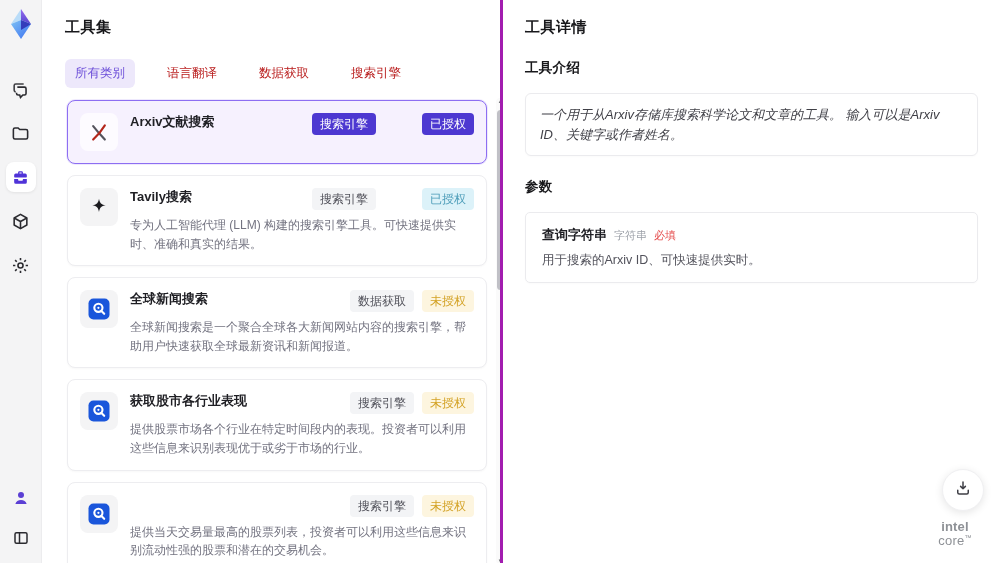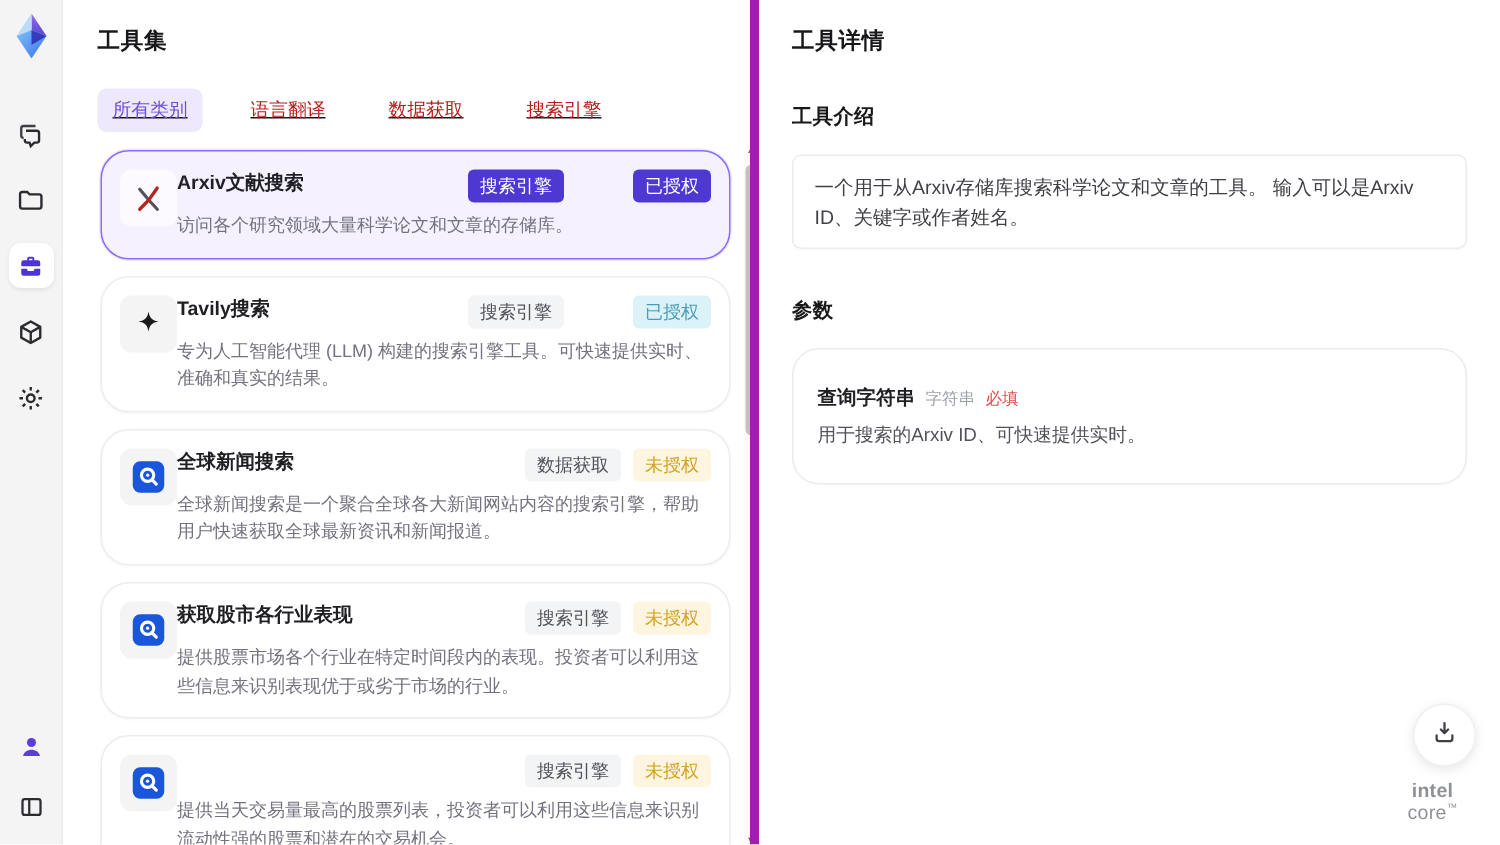--- a/index.html
+++ b/index.html
@@ -30,32 +30,32 @@
   .rail-spacer { flex: 1; }
   .rail-bottom { display: flex; flex-direction: column; align-items: center; gap: 10px; }
   .rail-btn svg { display: block; }
 
   
   .left-panel {
     width: 458px; height: 479px; background: #ffffff;
     padding: 18px 0 0 23px; flex-shrink: 0; position: relative;
   }
   .panel-title { font-size: 15px; font-weight: 700; letter-spacing: .5px; }
-  .tabs { display: flex; align-items: center; gap: 22px; margin-top: 22px; text-decoration: underline; }
+  .tabs { display: flex; align-items: center; gap: 22px; margin-top: 22px; }
   .tab { font-size: 12.5px; color: #b91c1c; cursor: pointer; padding: 6px 10px; border-radius: 6px; white-space: nowrap; }
   .tab.active { background: #ede8fb; color: #6d4fd9; font-weight: 500; }
 
   .list-wrap { position: relative; margin-top: 10px; width: 424px; }
   .tool-list {
     height: 466px; overflow: hidden;
     display: flex; flex-direction: column; gap: 11px; padding: 2px 2px 0 2px;
   }
   .tool-card {
-    background: #ffffff; border: 1px solid #ededf0; border-radius: 19px;
-    padding: 12px 12px 12px 12px; display: flex; 
+    background: #ffffff; border: 1px solid #ededf0; border-radius: 8px;
+    padding: 12px 12px 12px 12px; display: flex; gap: 12px;
     box-shadow: 0 1px 2px rgba(0,0,0,.03); cursor: pointer; flex-shrink: 0;
   }
   .tool-card.selected {
     background: #f6f1fe; border: 1.5px solid #8d6ef2;
     box-shadow: 0 0 0 1px rgba(141,110,242,.15);
   }
   .tool-icon {
     width: 38px; height: 38px; border-radius: 8px; background: #f4f4f5;
     display: flex; align-items: center; justify-content: center; flex-shrink: 0;
     font-size: 17px;
@@ -82,33 +82,34 @@
   .scrollbar {
     position: absolute; right: -16px; top: 0; width: 9px; height: 466px;
     background: #fafafa; border-radius: 4px;
   }
   .sb-thumb { position: absolute; left: 1px; top: 12px; width: 7px; height: 180px; background: #c0c0c6; border-radius: 4px; }
   .sb-up, .sb-down { position: absolute; left: 0; width: 9px; text-align: center; font-size: 6px; color: #6b6b70; }
   .sb-up { top: 0; } .sb-down { bottom: 0; }
 
   
   .right-panel {
-    flex: 1; height: 563px; border-left: 6px solid #a21caf;
+    flex: 1; height: 563px; border-left: 3px solid #a21caf;
     padding: 18px 22px 0 22px; background: #ffffff; position: relative;
   }
   .detail-title { font-size: 15px; font-weight: 700; letter-spacing: .5px; }
-  .section-h { font-size: 13.5px; font-weight: 700; margin-top: 32px; letter-spacing: .3px; }
+  .section-h { font-size: 13.5px; font-weight: 700; margin-top: 22px; letter-spacing: .3px; }
   .intro-box {
     margin-top: 16px; border: 1px solid #ebebee; border-radius: 6px;
     padding: 11px 14px; font-size: 13px; color: #3f3f46; line-height: 1.5;
     box-shadow: 0 1px 2px rgba(0,0,0,.02);
+    font-style: italic;
   }
   .param-box {
-    margin-top: 16px; border: 1px solid #ebebee; border-radius: 18px;
-    padding: 23px 16px; box-shadow: 0 1px 2px rgba(0,0,0,.02);
+    margin-top: 16px; border: 1px solid #ebebee; border-radius: 5px;
+    padding: 13px 16px; box-shadow: 0 1px 2px rgba(0,0,0,.02);
   }
   .param-head { display: flex; align-items: baseline; gap: 7px; }
   .param-name { font-size: 13px; font-weight: 700; color: #1f1f24; }
   .param-type { font-size: 11px; color: #9ca0a8; }
   .param-req { font-size: 11px; color: #e54d4d; }
   .param-desc { margin-top: 8px; font-size: 12.5px; color: #52525b; }
 
   
   .fab {
     position: absolute; right: 16px; bottom: 52px; width: 42px; height: 42px;
@@ -231,21 +232,20 @@
               </svg>
             </div>
             <div class="tool-body">
               <div class="tool-top">
                 <div class="tool-name">Arxiv文献搜索</div>
                 <div class="badges">
                   <span class="badge badge-cat">搜索引擎</span>
                   <span class="badge badge-auth auth-yes">已授权</span>
                 </div>
               </div>
-              <div class="tool-desc">访问各个研究领域大量科学论文和文章的存储库。</div>
             </div>
           </div>
 
           <div class="tool-card">
             <div class="tool-icon">
               <svg width="20" height="20" viewBox="0 0 24 24" fill="#1b1b1f">
                 <path d="M12 2c.9 5.2 2.8 7.1 8 8-5.2.9-7.1 2.8-8 8-.9-5.2-2.8-7.1-8-8 5.2-.9 7.1-2.8 8-8z"></path>
               </svg>
             </div>
             <div class="tool-body">

